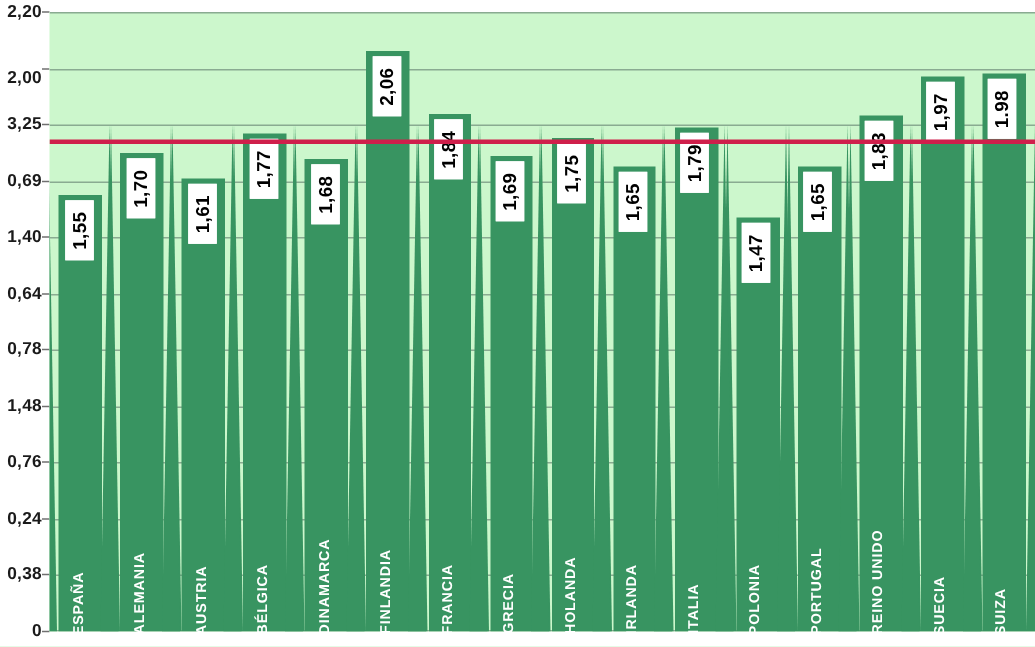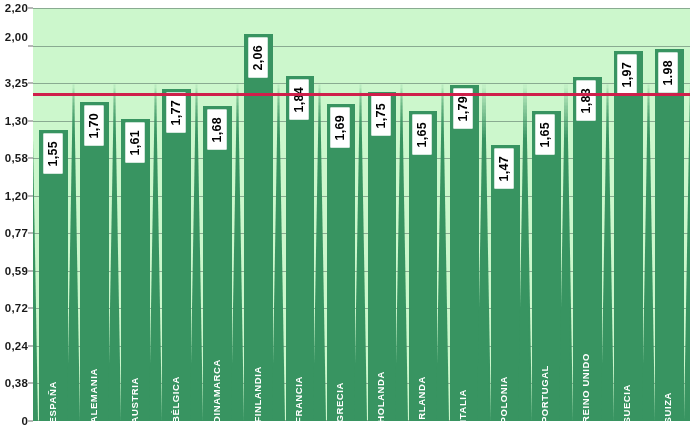--- a/index.html
+++ b/index.html
@@ -75,35 +75,35 @@
   }
 </style>
 </head>
 <body style="background: rgb(255, 255, 255);">
 
 <div id="chart-root">
 
   <div id="y-axis">
       <div class="ytick" style="top: 8px;">2,20</div>
       <div class="ytick-dash" style="top: 8px;"></div>
-      <div class="ytick" style="top: 37px;">2,00</div>
+      <div class="ytick" style="top: 52px;">2,00</div>
       <div class="ytick-dash" style="top: 45.5455px;"></div>
       <div class="ytick" style="top: 83.0909px;">3,25</div>
       <div class="ytick-dash" style="top: 83.0909px;"></div>
-      <div class="ytick" style="top: 120.636px;">1,30</div>
+      <div class="ytick" style="top: 120.636px;">0,69</div>
       <div class="ytick-dash" style="top: 120.636px;"></div>
-      <div class="ytick" style="top: 158.182px;">0,58</div>
+      <div class="ytick" style="top: 158.182px;">1,40</div>
       <div class="ytick-dash" style="top: 158.182px;"></div>
-      <div class="ytick" style="top: 195.727px;">1,20</div>
+      <div class="ytick" style="top: 195.727px;">0,64</div>
       <div class="ytick-dash" style="top: 195.727px;"></div>
-      <div class="ytick" style="top: 233.273px;">0,77</div>
+      <div class="ytick" style="top: 233.273px;">0,78</div>
       <div class="ytick-dash" style="top: 233.273px;"></div>
-      <div class="ytick" style="top: 270.818px;">0,59</div>
+      <div class="ytick" style="top: 270.818px;">1,48</div>
       <div class="ytick-dash" style="top: 270.818px;"></div>
-      <div class="ytick" style="top: 308.364px;">0,72</div>
+      <div class="ytick" style="top: 308.364px;">0,76</div>
       <div class="ytick-dash" style="top: 308.364px;"></div>
       <div class="ytick" style="top: 345.909px;">0,24</div>
       <div class="ytick-dash" style="top: 345.909px;"></div>
       <div class="ytick" style="top: 383.455px;">0,38</div>
       <div class="ytick-dash" style="top: 383.455px;"></div>
       <div class="ytick" style="top: 421px;">0</div>
       <div class="ytick-dash" style="top: 421px;"></div>
     </div>
 
   <div id="plot" style="background: rgb(204, 247, 204);">

